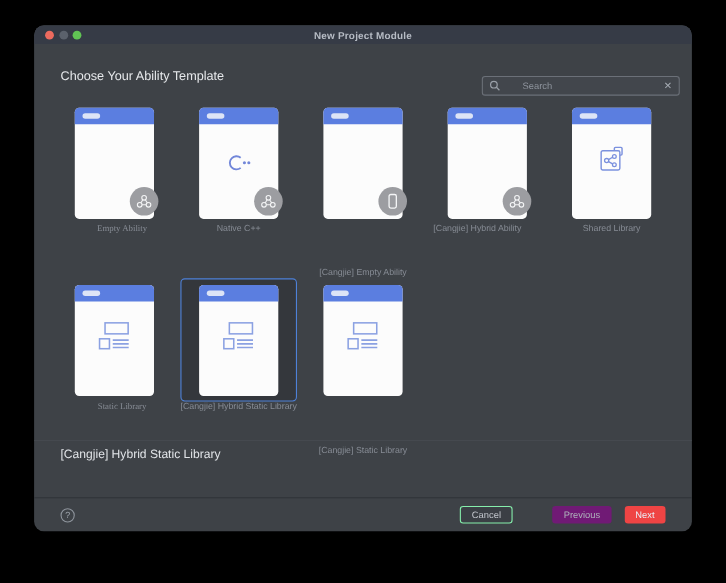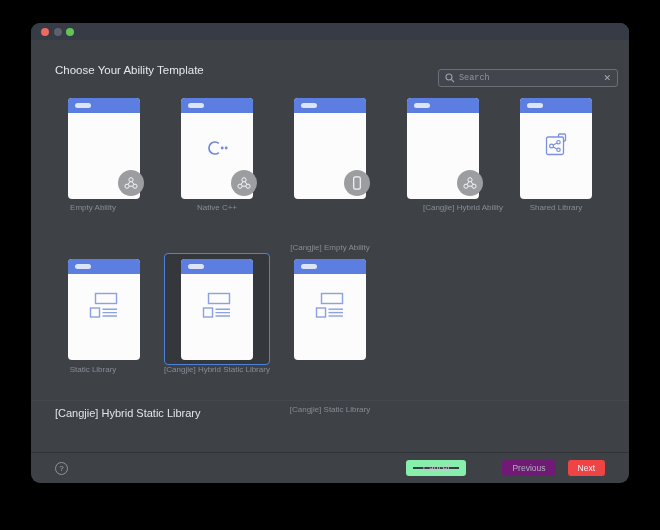--- a/index.html
+++ b/index.html
@@ -19,21 +19,21 @@
   .tl.green { background:#61C454; }
   .win-title { width:100%; text-align:center; font-size:9px; font-weight:700; color:#B7BCC5; letter-spacing:.2px; }
 
   
   .heading { position:absolute; left:24px; top:41px; font-size:11.5px; font-weight:500; color:#E6E8EB; }
   .searchbox { position:absolute; left:407px; top:46px; width:180px; height:18px;
                background:#42464C; border:1px solid #6B7078; border-radius:3px;
                display:flex; align-items:center; padding:0 6px; }
   .searchbox svg { flex:0 0 auto; }
   .searchbox input { flex:1 1 auto; min-width:0; background:transparent; border:none; outline:none;
-                     color:#D0D4DA; font-size:8.5px; margin-left:4px; font-family:Liberation Mono, monospace; }
+                     color:#D0D4DA; font-size:8.5px; margin-left:20px; font-family:Liberation Sans, sans-serif; }
   .searchbox input::placeholder { color:#8F959E; }
   .clear-x { color:#A6ACB4; font-size:9px; line-height:1; cursor:pointer; }
 
   
   .card { position:absolute; width:72px; height:101px; background:#FCFCFC; border-radius:4px; }
   .card-header { position:absolute; left:0; top:0; right:0; height:15px; background:#5B7EE0;
                  border-radius:4px 4px 0 0; }
   .pill { position:absolute; left:7px; top:5px; width:16px; height:4.5px; background:#DDE4F6; border-radius:2.5px; }
   .badge { position:absolute; right:-4px; bottom:3px; width:26px; height:26px; border-radius:50%;
            background:#9C9DA1; display:flex; align-items:center; justify-content:center; }
@@ -42,53 +42,54 @@
   .pos-r1c1{left:37px;top:75px;} .pos-r1c2{left:150px;top:75px;} .pos-r1c3{left:263px;top:75px;}
   .pos-r1c4{left:376px;top:75px;} .pos-r1c5{left:489px;top:75px;}
   .pos-r2c1{left:37px;top:236px;} .pos-r2c2{left:150px;top:236px;} .pos-r2c3{left:263px;top:236px;}
 
   .selection-box { position:absolute; left:133px; top:230px; width:106px; height:112px;
                    background:#34373C; border:1px solid #4E81D8; border-radius:4px; }
 
   .card-label { position:absolute; width:112px; text-align:center; font-size:8px; color:#878C95;
                 white-space:nowrap; overflow:visible; }
   .lab-r1{top:180px;} .lab-r2{top:342px;}
-  .lx1{left:6px;} .lx2{left:130px;} .lx3{left:243px;margin-top:40px;} .lx4{left:376px;} .lx5{left:469px;}
+  .lx1{left:24px;font-family:Liberation Serif, serif;} .lx2{left:130px;} .lx3{left:243px;margin-top:40px;} .lx4{left:347px;} .lx5{left:469px;}
 
   
   .desc { position:absolute; left:0; right:0; top:377px; padding:6px 24px 0 24px;
           border-top:1px solid #45494F; }
   .desc-title { font-size:11px; color:#E1E4E8; font-weight:500; }
   .desc-body { margin-top:6px; font-size:8.5px; color:#9BA1A9; line-height:1.3; }
 
   
   .footer { position:absolute; left:0; right:0; top:429px; height:31px; border-top:1px solid #303338;
             display:flex; align-items:center; padding:0 24px; }
   .help-btn { width:13px; height:13px; border-radius:50%; border:1px solid #8F959D; color:#A5ABB3;
               font-size:8px; display:flex; align-items:center; justify-content:center; cursor:pointer;
               background:transparent; }
   .footer-spacer { flex:1; }
   .btn { height:16px; border-radius:3px; font-size:8.5px; padding:0 10px; margin-left:12px;
          display:flex; align-items:center; justify-content:center; cursor:pointer;
          font-family:"Liberation Sans",sans-serif; border:none; }
-  .btn-cancel { background:#3B3F45; border:7px solid #86efac; color:#C2C6CD; }
+  .btn-cancel { background:#3B3F45; border:1px solid #86efac; color:#C2C6CD; }
   .btn-previous { background:#701a75; color:#AEB3BB;margin-left:36px; }
   .btn-next { background:#ef4444; color:#EAEEF6; }
 </style>
 </head>
 <body>
 
 <div class="window">
 
   <div class="titlebar">
     <div class="traffic">
       <span class="tl red"></span>
       <span class="tl gray"></span>
       <span class="tl green"></span>
     </div>
+    <div class="win-title">New Project Module</div>
   </div>
 
   <div class="heading">Choose Your Ability Template</div>
 
   <div class="searchbox">
     <svg width="10" height="10" viewBox="0 0 10 10">
       <circle cx="4" cy="4" r="3" fill="none" stroke="#9AA0A8" stroke-width="1.1"></circle>
       <line x1="6.3" y1="6.3" x2="9" y2="9" stroke="#9AA0A8" stroke-width="1.1"></line>
     </svg>
     <input placeholder="Search" style="">

